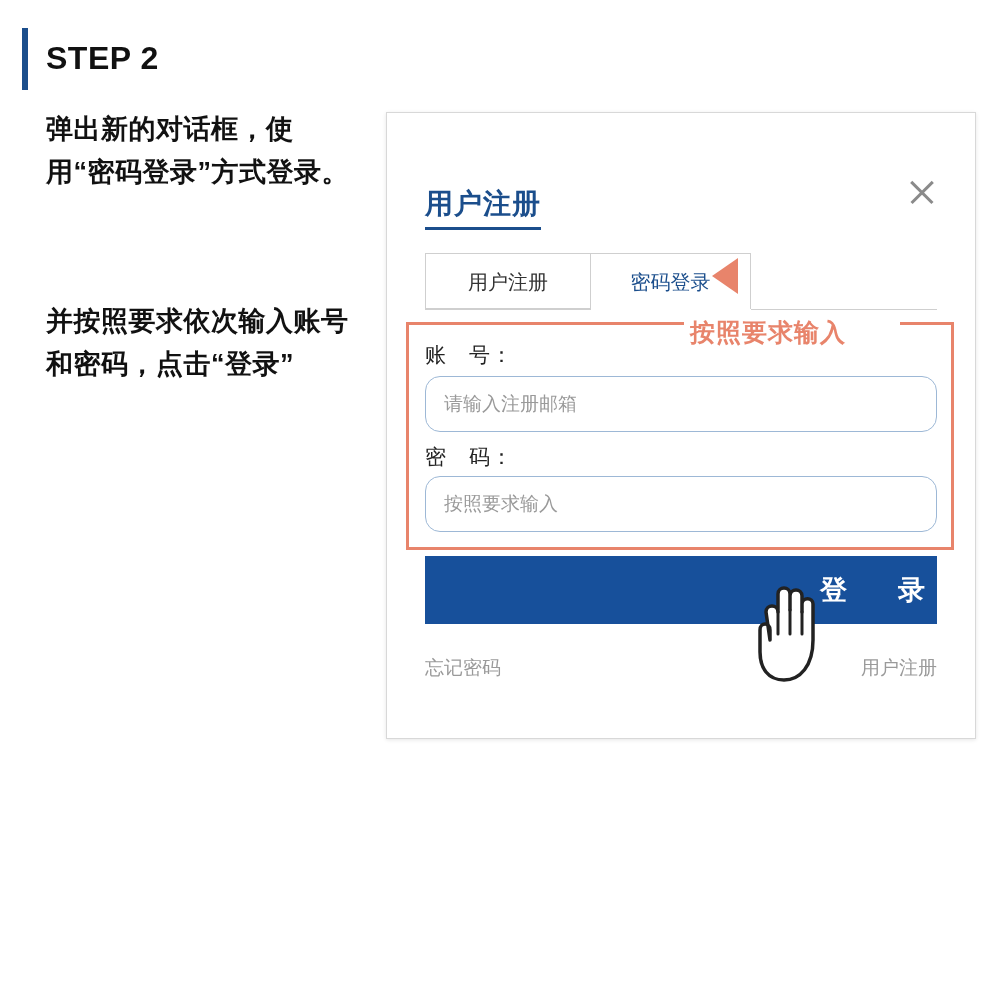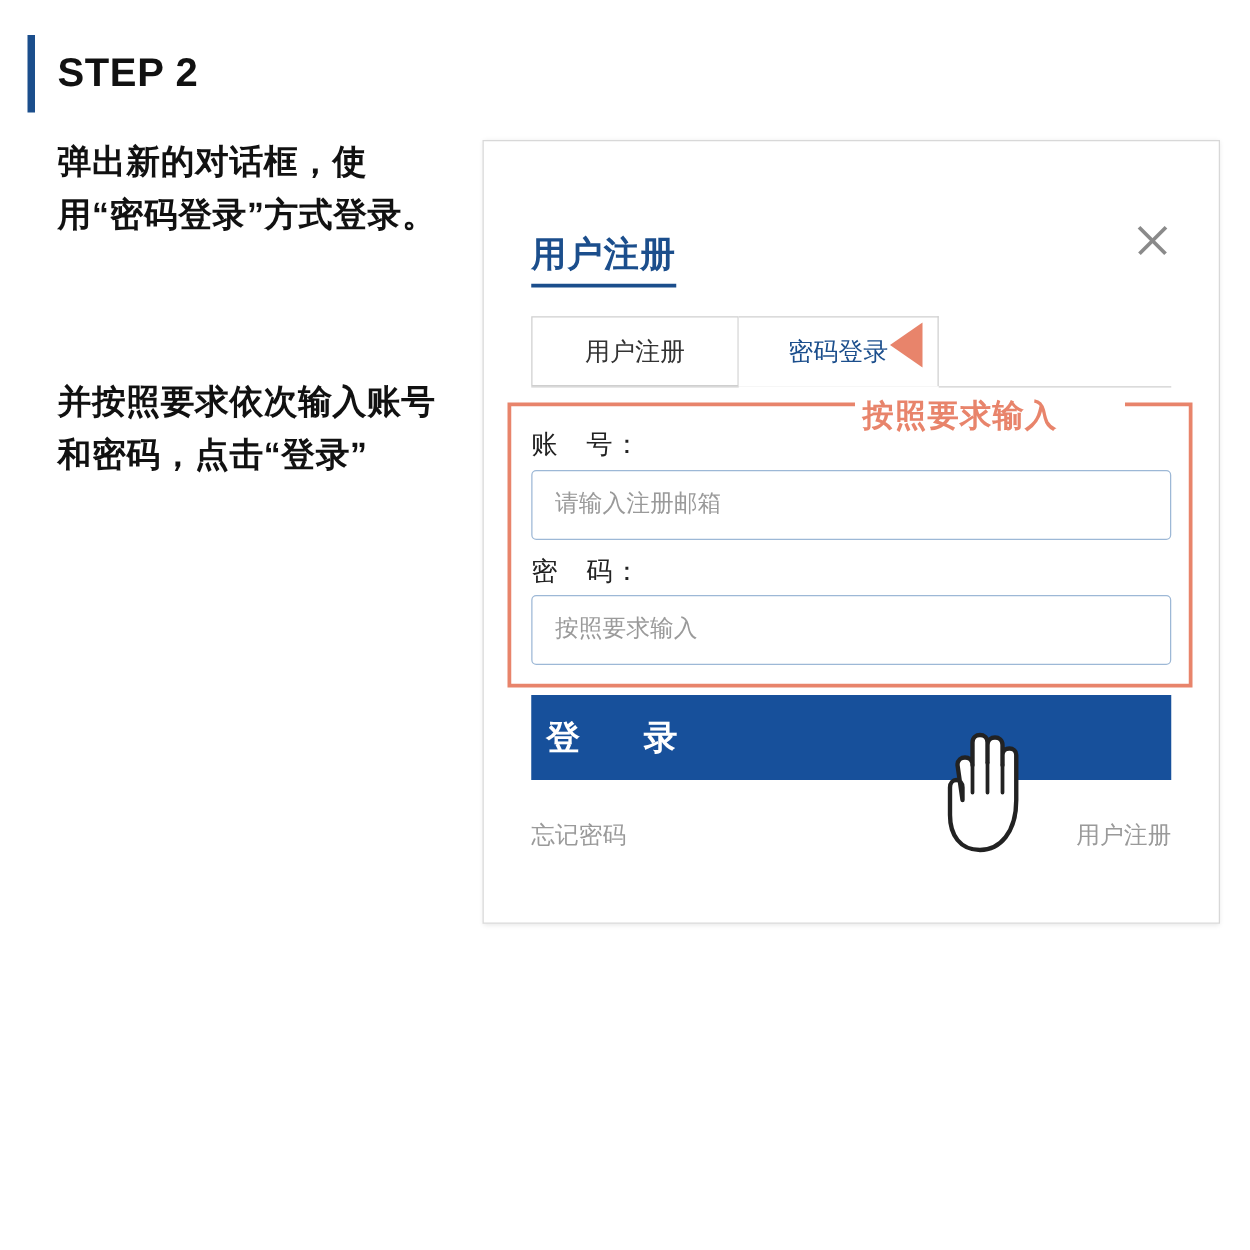--- a/index.html
+++ b/index.html
@@ -165,21 +165,21 @@
   .label-account { top: 228px; }
   .label-password { top: 330px; }
 
   .field-input {
     position: absolute;
     left: 38px;
     width: 512px;
     height: 56px;
     box-sizing: border-box;
     border: 1px solid #9db8d6;
-    border-radius: 4px;
+    border-radius: 15px;
     background: #ffffff;
     color: #9a9a9a;
     font-size: 19px;
     padding: 0 18px;
     line-height: 54px;
     cursor: text;
   }
   .input-account { top: 263px; }
   .input-password { top: 363px; }
 
@@ -187,21 +187,21 @@
     position: absolute;
     left: 38px;
     top: 443px;
     width: 512px;
     height: 68px;
     background: #17509b;
     color: #ffffff;
     font-size: 27px;
     font-weight: bold;
     letter-spacing: 12px;
-    text-align: left;
+    text-align: right;
     line-height: 68px;
     text-indent: 12px;
     cursor: pointer;
   }
   .link {
     position: absolute;
     top: 542px;
     font-size: 19px;
     color: #9a9a9a;
     cursor: pointer;

